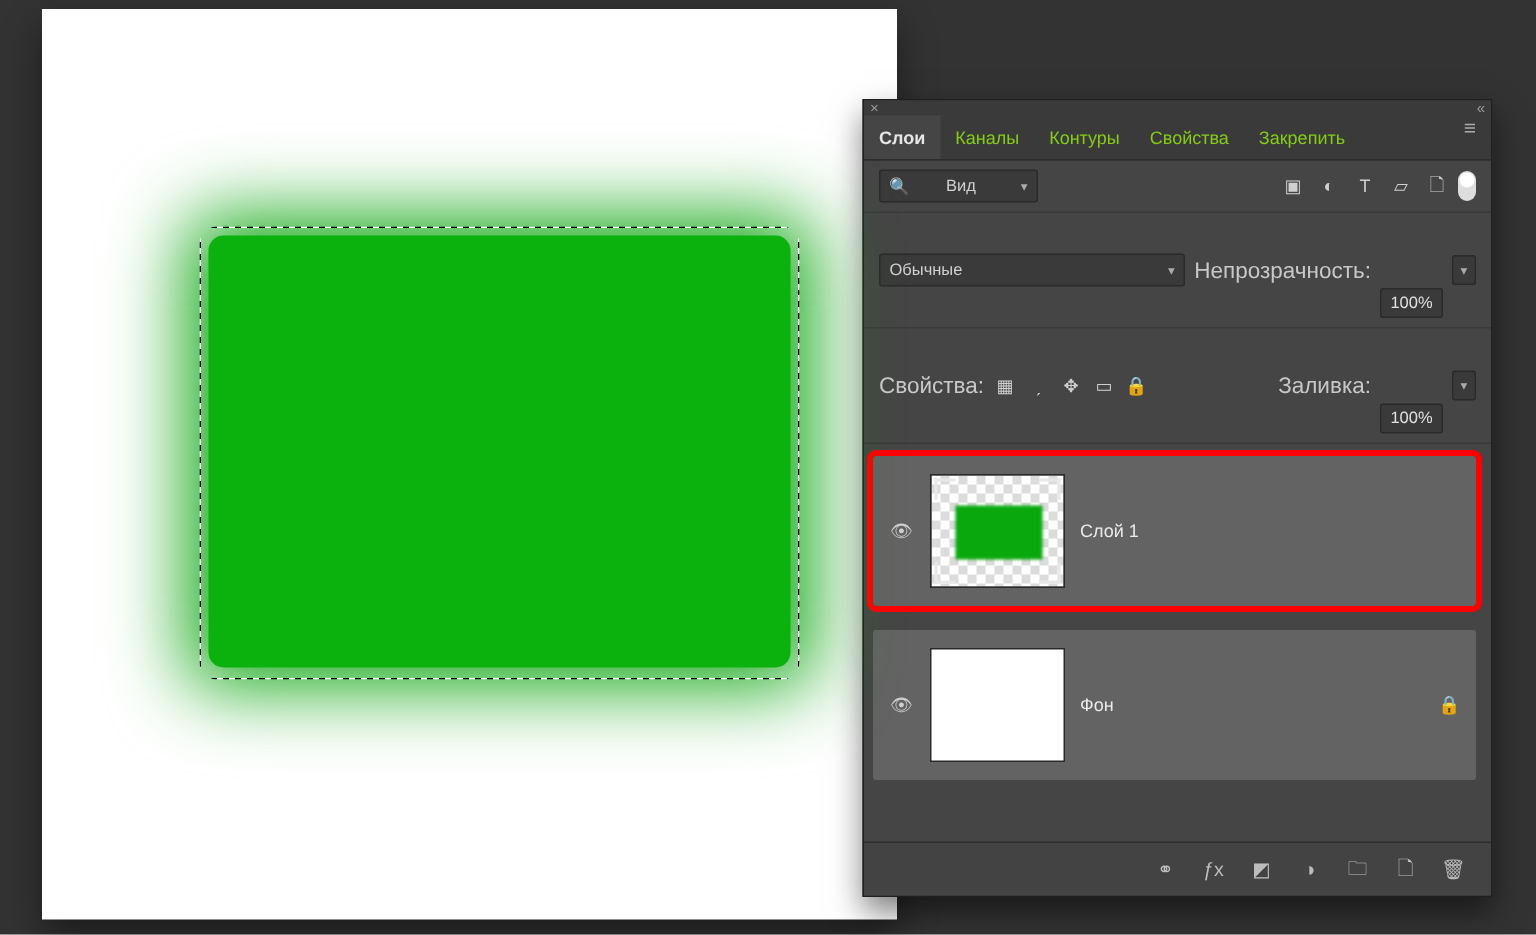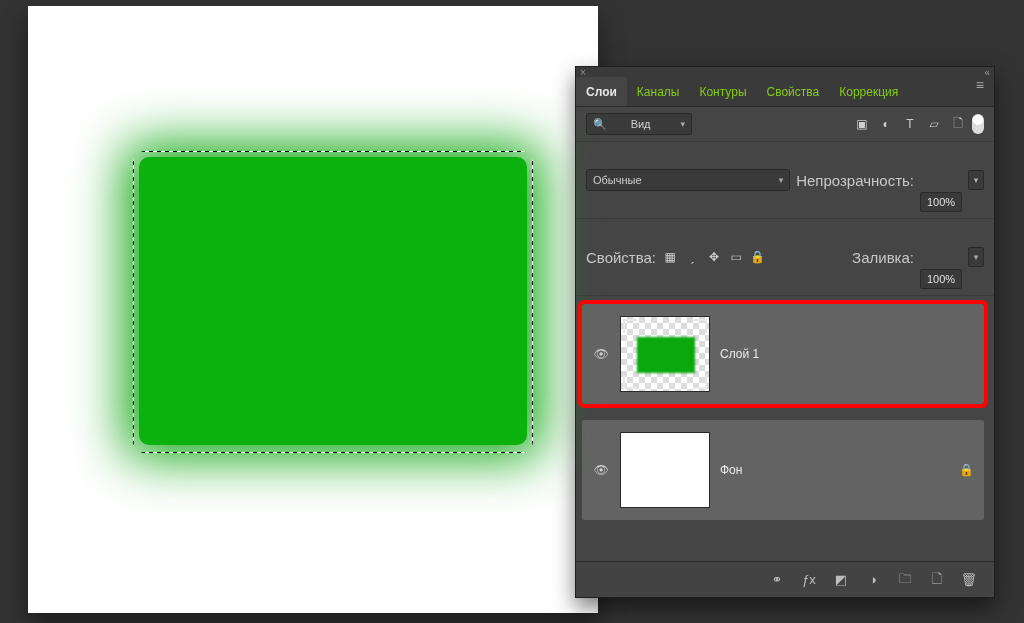--- a/index.html
+++ b/index.html
@@ -189,21 +189,21 @@
   <div class="panel-top">
     <span class="close-x">×</span>
     <span class="close-x">«</span>
   </div>
 
   <div class="tabs">
     <div class="tab active">Слои</div>
     <div class="tab">Каналы</div>
     <div class="tab">Контуры</div>
     <div class="tab">Свойства</div>
-    <div class="tab">Коррекция</div>
+    <div class="tab">Закрепить</div>
     <span class="menu-icon">≡</span>
   </div>
 
   <div class="row">
     <div class="select search">
       <span>🔍</span>
       <span>Вид</span>
       <span class="chev">▾</span>
     </div>
     <div class="icons-row">

